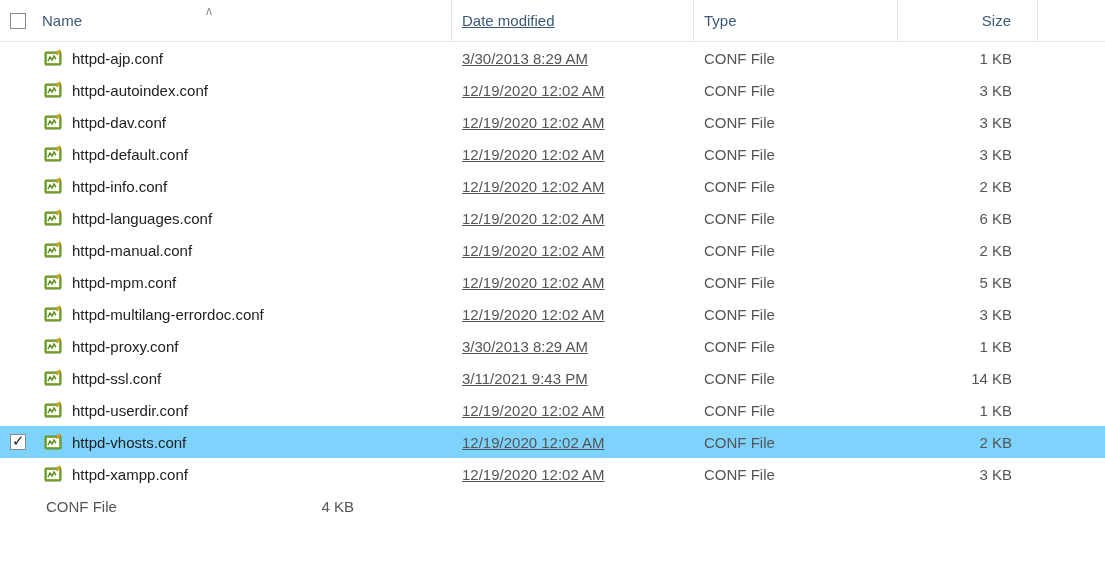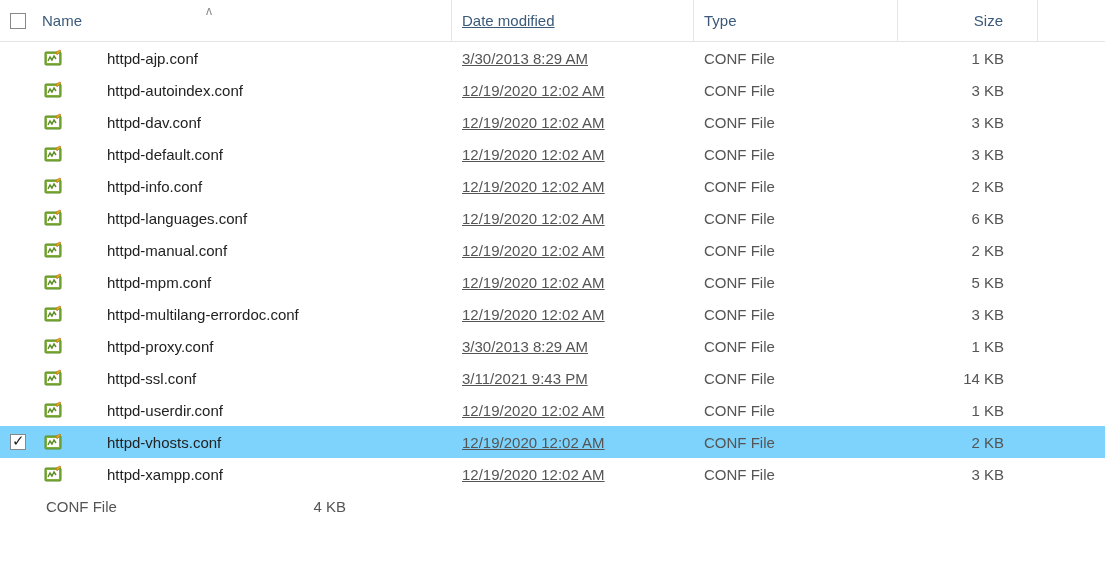--- a/index.html
+++ b/index.html
@@ -16,21 +16,21 @@
     display: flex;
     align-items: center;
     border-bottom: 1px solid #e5e5e5;
     height: 42px;
     user-select: none;
   }
   .col-check { width: 36px; display: flex; justify-content: center; align-items: center; }
   .col-name { width: 416px; padding-left: 6px; display: flex; align-items: center; }
   .col-date { width: 242px; padding-left: 10px; display: flex; align-items: center; text-decoration: underline; }
   .col-type { width: 204px; padding-left: 10px; display: flex; align-items: center; }
-  .col-size { width: 140px; padding-right: 34px; display: flex; align-items: center; justify-content: flex-end; }
+  .col-size { width: 140px; padding-right: 26px; display: flex; align-items: center; justify-content: flex-end; }
   .header-row .col-name,
   .header-row .col-date,
   .header-row .col-type,
   .header-row .col-size {
     border-right: 1px solid #e5e5e5;
     height: 100%;
     color: #3b5a7a;
     font-size: 15px;
   }
   .header-row .col-name { position: relative; }
@@ -45,21 +45,21 @@
   .file-row {
     display: flex;
     align-items: center;
     height: 32px;
   }
   .file-row.selected {
     background: #7dd3fc;
   }
   .file-row .col-check { visibility: hidden; }
   .file-row.selected .col-check { visibility: visible; }
-  .file-row .col-name { padding-left: 8px; gap: 35px; }
+  .file-row .col-name { padding-left: 8px; }
   .file-icon {
     width: 18px; height: 18px; flex: 0 0 18px;
     margin-right: 10px;
   }
   .cb {
     width: 16px; height: 16px;
     border: 1px solid #888;
     background: #fff;
     position: relative;
   }

